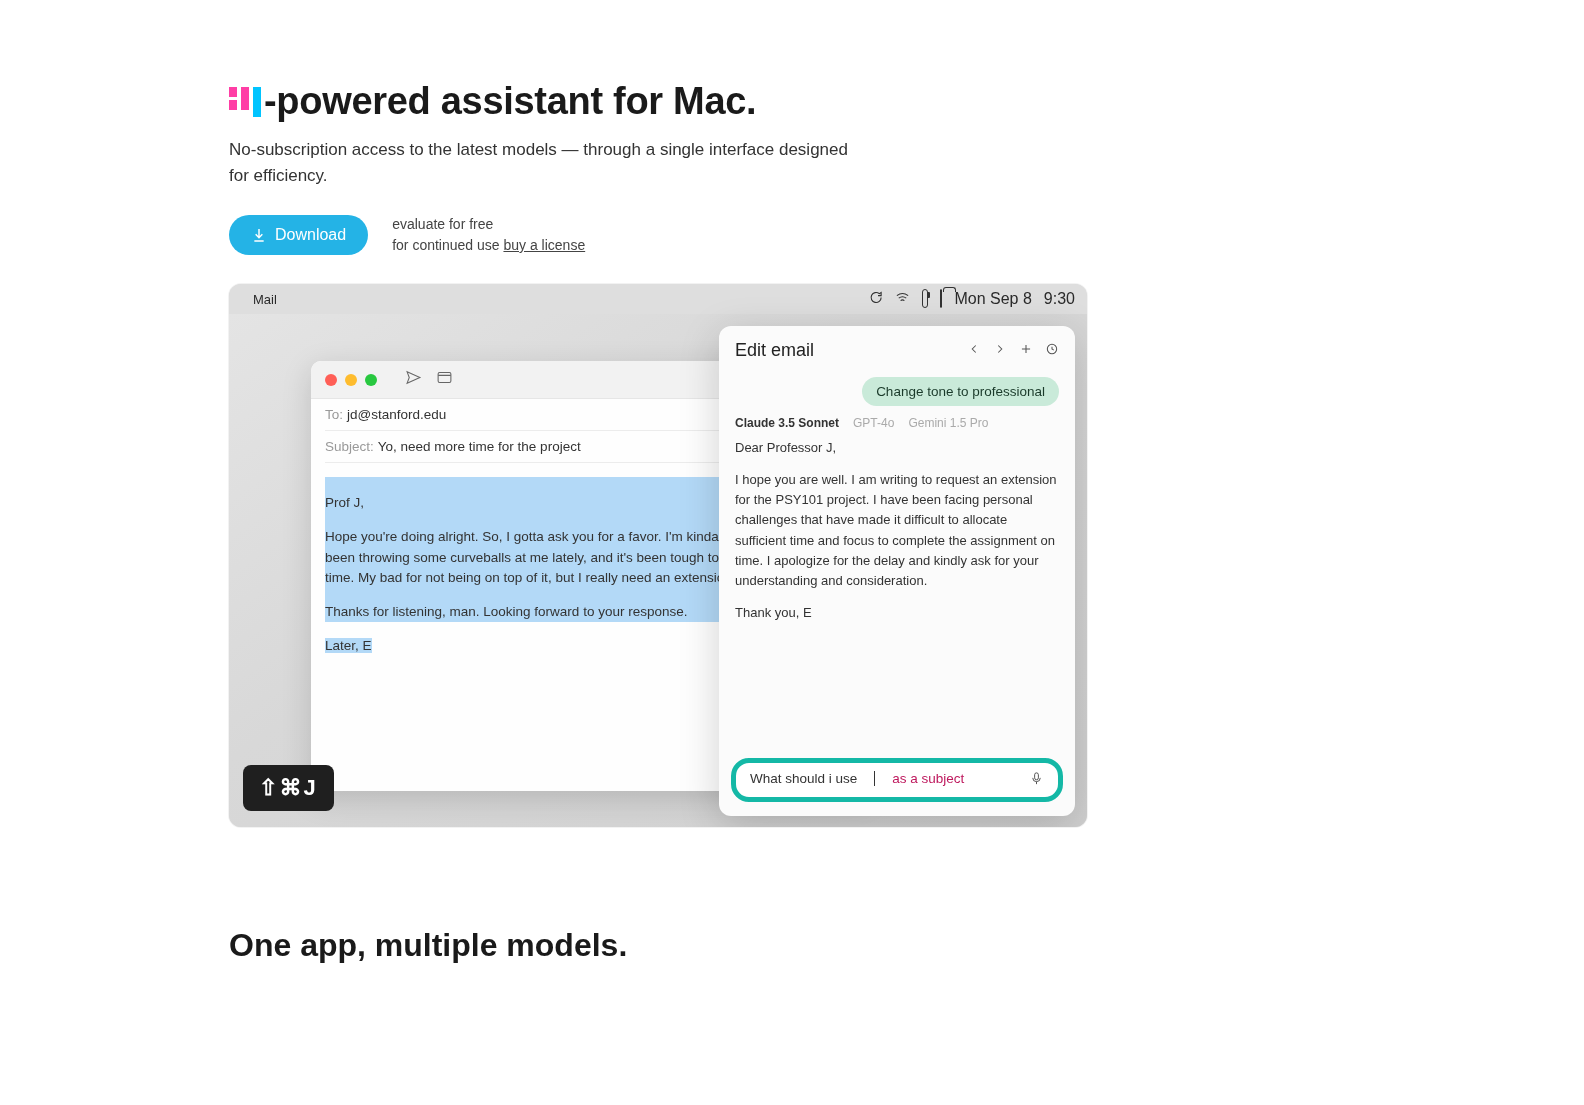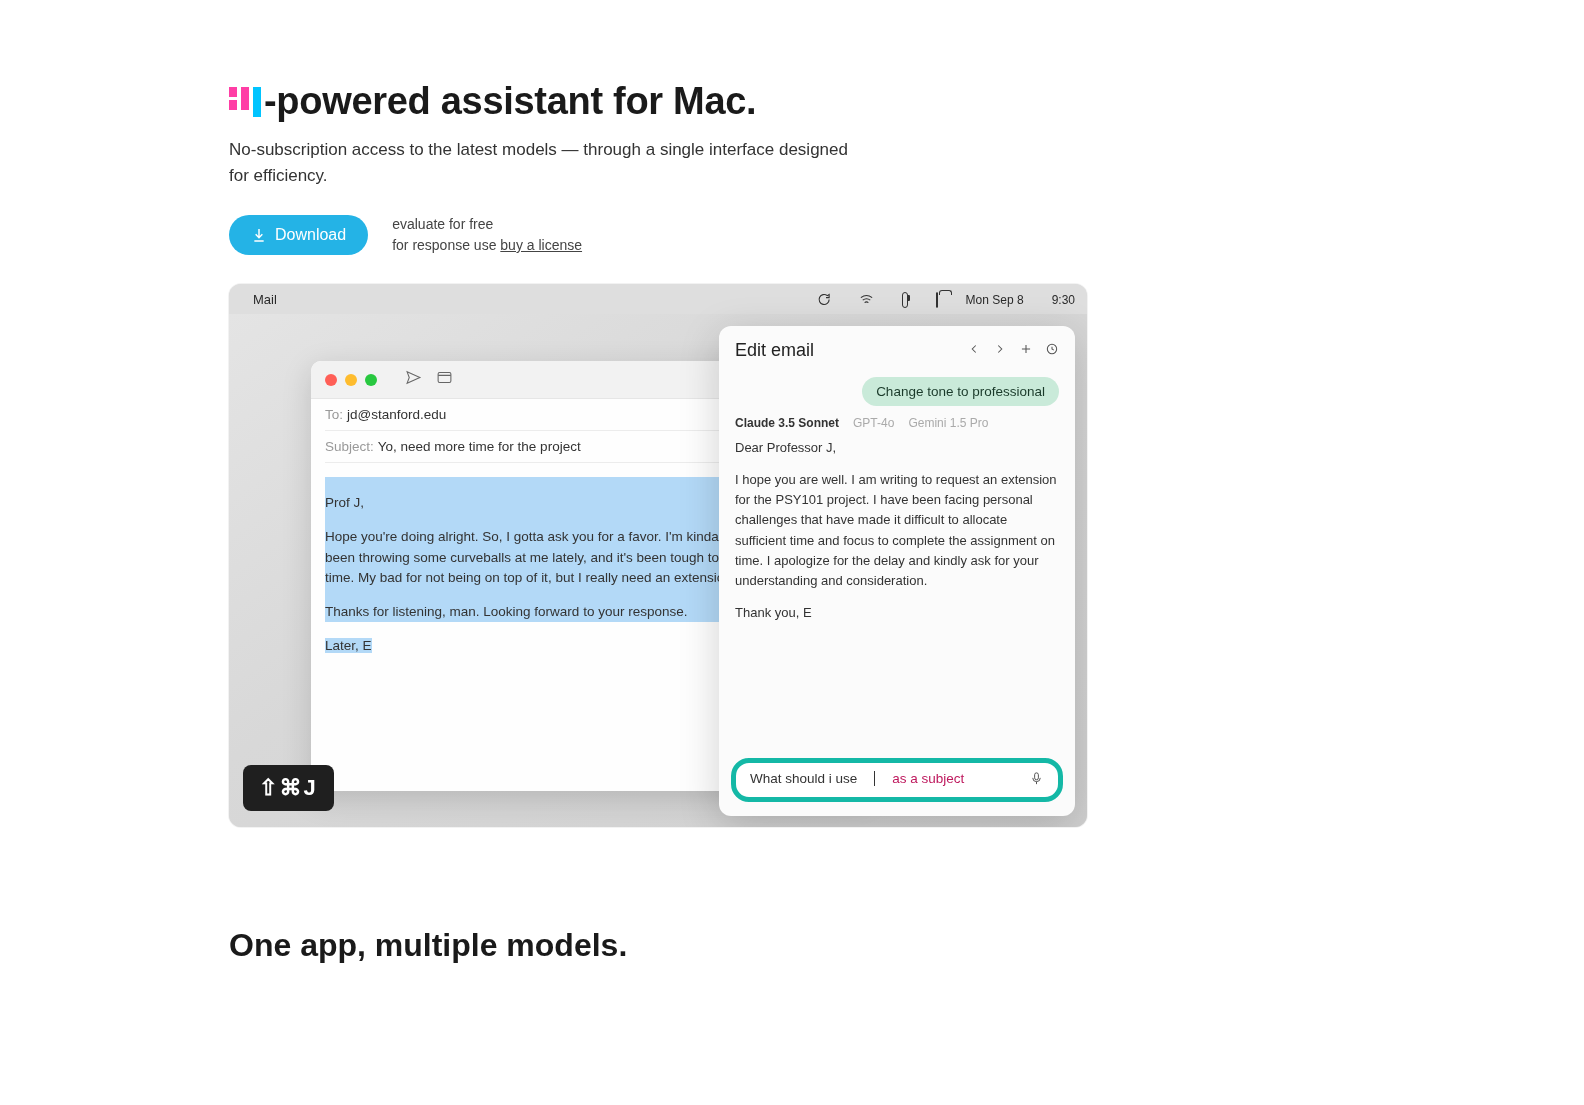--- a/index.html
+++ b/index.html
@@ -68,21 +68,21 @@
       height: 30px;
       background: #dedede;
       display: flex;
       align-items: center;
       padding: 0 12px;
       font-size: 13px;
       color: #2a2a2a;
     }
     .menubar-left { display: flex; align-items: center; gap: 12px; }
     .apple-glyph { font-size: 14px; }
-    .menubar-right { margin-left: auto; display: flex; align-items: flex-end; gap: 28px; font-size: 12px; }
+    .menubar-right { margin-left: auto; display: flex; align-items: flex-start; gap: 12px; font-size: 16px; }
     .menubar-right svg { width: 15px; height: 15px; display:block; }
     .menubar-right .batt { border:1.5px solid #333; border-radius:3px; width:20px; height:10px; position:relative; }
     .menubar-right .batt::after { content:""; position:absolute; right:-3px; top:2px; width:2px; height:6px; background:#333; border-radius:0 1px 1px 0; }
     .menubar-right .batt .fill { background:#333; width:14px; height:6px; margin:2px; border-radius:1px; }
     .cc-icon { width:15px; height:10px; border:1.5px solid #333; border-radius:3px; position:relative; }
     .cc-icon::before { content:""; position:absolute; left:2px; top:-3px; width:11px; height:4px; border:1.5px solid #333; border-bottom:none; border-radius:3px 3px 0 0; }
 
     .desktop-area {
       position: relative;
       height: calc(100% - 30px);
@@ -248,21 +248,21 @@
   <div class="cta-row">
     <button class="download-btn">
       <svg viewBox="0 0 24 24" fill="none" stroke="#fff" stroke-width="2.2">
         <path d="M12 3v12M7 11l5 5 5-5M5 21h14"></path>
       </svg>
       <span>Download</span>
     </button>
     <div class="eval-text">
       <div>evaluate for free</div>
       <div>
-        <span>for response use </span><a href="#">buy a license</a>
+        <span>for continued use </span><a href="#">buy a license</a>
       </div>
     </div>
   </div>
 
   <div class="mac-window">
     <div class="menubar">
       <div class="menubar-left">
         <span class="apple-glyph"></span>
         <span>Mail</span>
       </div>

